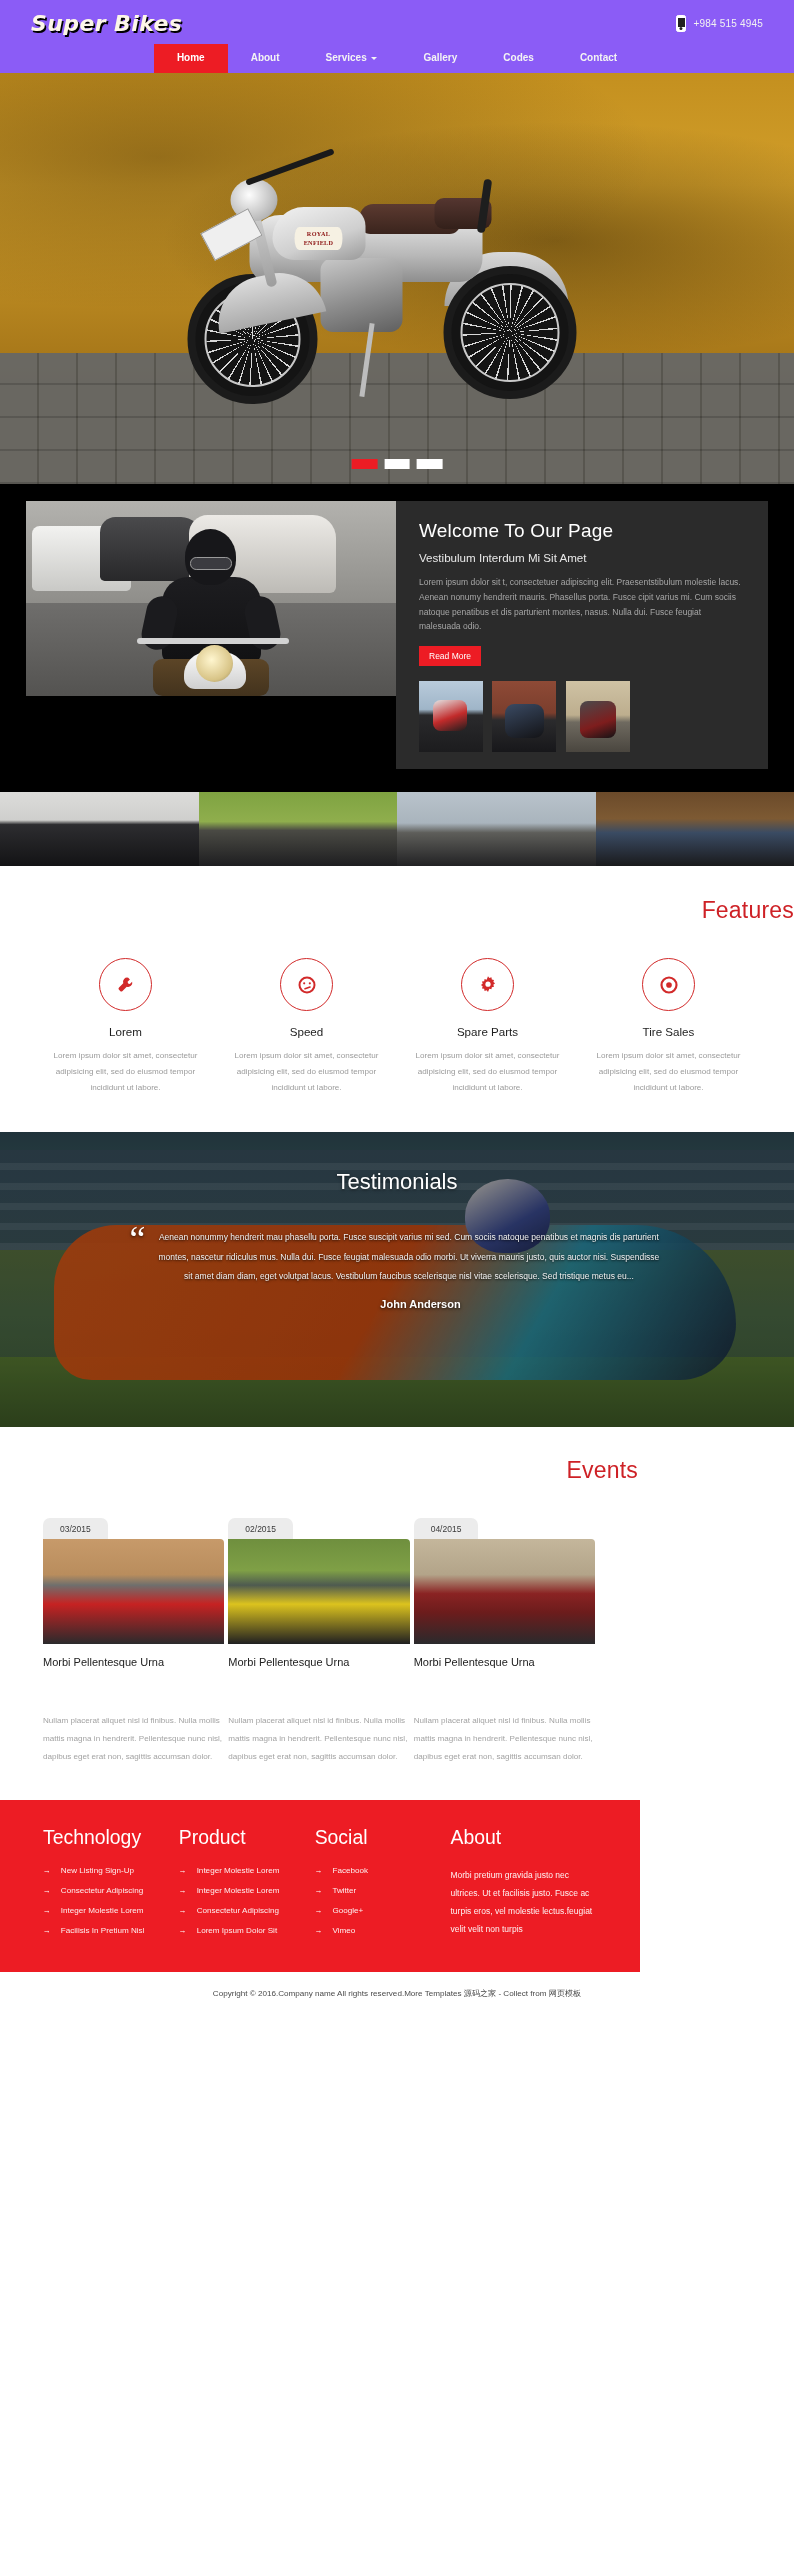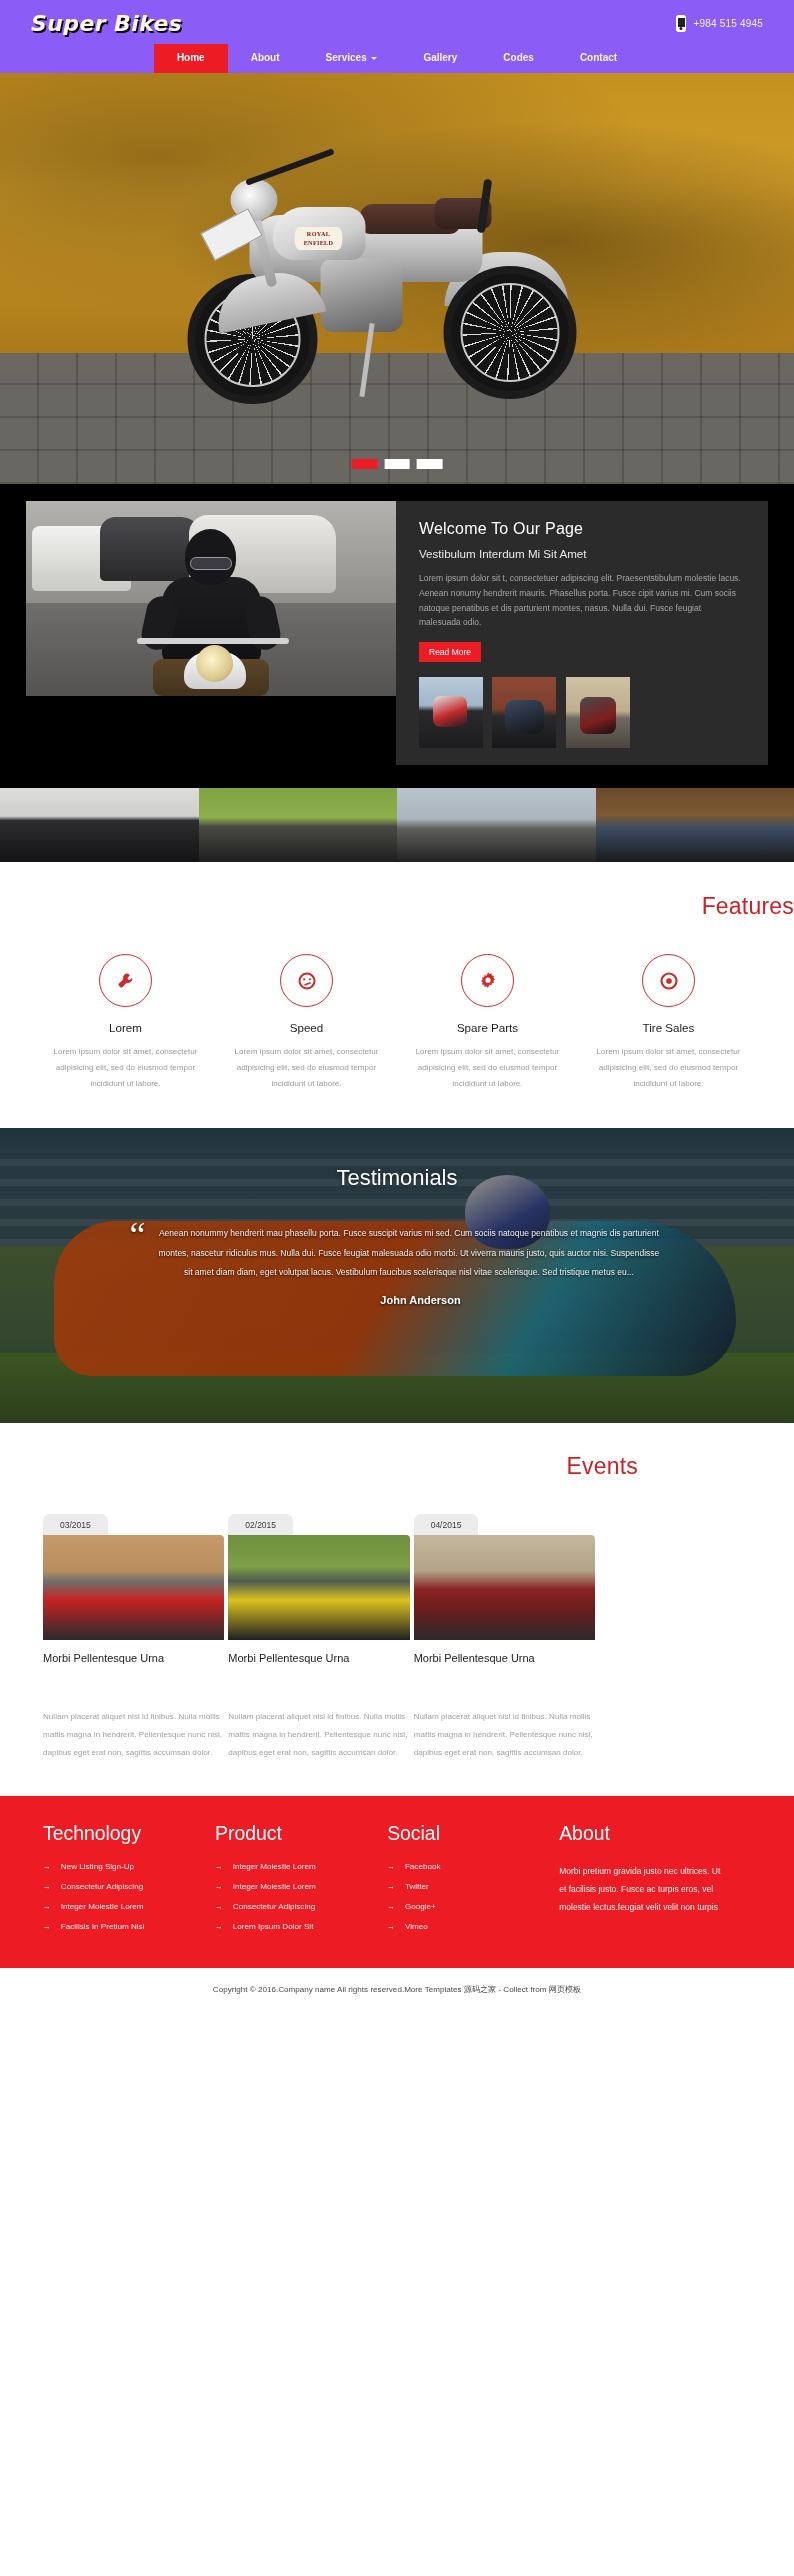--- a/index.html
+++ b/index.html
@@ -80,21 +80,21 @@
   .wp-goggle { position:absolute; left:48px; top:28px; width:42px; height:12.4px; border-radius:6.2px; background:#3b3b40; border:1.6px solid #9a9a9a; }
   .wp-torso { position:absolute; left:20px; top:48px; width:99px; height:87px; border-radius:26px 26px 11px 11px; background:linear-gradient(180deg,#1d1d20,#111113); }
   .wp-arm-l { position:absolute; left:1.6px; top:67px; width:31px; height:54px; border-radius:15.5px; background:#1b1b1e; transform:rotate(12deg); }
   .wp-arm-r { position:absolute; left:105px; top:67px; width:31px; height:54px; border-radius:15.5px; background:#1b1b1e; transform:rotate(-12deg); }
   .wp-bars { position:absolute; left:-4.7px; top:109px; width:152px; height:5.4px; border-radius:3.1px; background:#d3d3d3; }
   .wp-tank { position:absolute; left:42px; top:123px; width:62px; height:37px; border-radius:23px 23px 11px 11px; background:linear-gradient(180deg,#fafafa,#cfcfcf); }
   .wp-light { position:absolute; left:54px; top:116px; width:37px; height:37px; border-radius:50%; background:radial-gradient(circle at 42% 40%,#fff6cf,#d8c487 65%,#8e8058); }
   .wp-legs { position:absolute; left:11px; top:130px; width:116px; height:37px; background:linear-gradient(180deg,#5c4527,#43331d); border-radius:9.3px; }
 
   .welcome-panel { flex:1; background:#2b2b2b; padding:18.6px 23px 17px 23px; }
-  .welcome-h1 { color:#fff; font-family:"Liberation Sans", sans-serif; font-weight:normal; font-size:16px; letter-spacing:0.2px; margin-bottom:9.3px; }
+  .welcome-h1 { color:#fff; font-family:"Liberation Sans", sans-serif; font-weight:normal; font-size:19px; letter-spacing:0.2px; margin-bottom:9.3px; }
   .welcome-h2 { color:#e9e9e9; font-size:11.6px; font-weight:normal; margin-bottom:11px; }
   .welcome-p { color:#a6a6a6; font-size:8.5px; line-height:14.7px; margin-bottom:12.4px; max-width:341px; }
   .readmore { display:inline-block; background:#ED1C24; color:#fff; font-size:8.5px; padding:4.7px 10px; text-decoration:none; border:none; cursor:pointer; }
   .welcome-thumbs { display:flex; gap:9.3px; margin-top:15.5px; }
   .wt { width:64px; height:71px; flex:none; }
   .wt1 { background:linear-gradient(180deg,#b9cbdb 0%,#9fb5c8 40%,#2a2a2c 48%,#1c1c1e 100%); position:relative; }
   .wt1::after { content:""; position:absolute; left:14px; top:18.6px; width:34px; height:31px; background:linear-gradient(160deg,#e4e4e4,#c22b2b 55%,#1e1e1e); border-radius:7.8px; }
   .wt2 { background:linear-gradient(180deg,#8e4a36 0%,#7b3e2d 45%,#2b2b2d 55%,#17171a 100%); position:relative; }
   .wt2::after { content:""; position:absolute; left:12.4px; top:23px; width:39px; height:34px; background:linear-gradient(160deg,#3a4a63,#131316); border-radius:9.3px; }
   .wt3 { background:linear-gradient(180deg,#cfc2a4 0%,#bdae8e 48%,#6f6a60 58%,#4a463f 100%); position:relative; }
@@ -143,21 +143,21 @@
   .ev-datewrap { display:flex; }
   .ev-date { background:#ececec; color:#3a3a3a; font-size:8.5px; padding:6.2px 17px 4.7px 17px; border-radius:7px 7px 0 0; }
   .ev-img { width:100%; height:105px; border-radius:0 3.9px 0 0; }
   .ev1 { background:linear-gradient(180deg,#c79a6a 0%,#b98d5d 34%,#6f6f6d 44%,#c62222 62%,#2a2a2c 100%); }
   .ev2 { background:linear-gradient(180deg,#6f8f3e 0%,#7fa046 30%,#4e5a50 44%,#dcc31e 62%,#1f1f21 100%); }
   .ev3 { background:linear-gradient(180deg,#c4b69b 0%,#b3a489 34%,#8a2323 52%,#6c1c1c 70%,#2a2a2c 100%); }
   .ev-title { font-size:11px; color:#222; margin:12.4px 0 9.3px 0; font-weight:normal; }
   .ev-desc { font-size:8.1px; color:#a3a3a3; line-height:18px;margin-top:44px; }
 
   
-  .footer { background:#ED1C24; width:794px; padding:26px 43px 26px 43px; }
+  .footer { background:#ED1C24; width:640px; padding:26px 43px 26px 43px; }
   .footer-row { display:flex; gap:18.6px; }
   .fcol { flex:1; }
   .fcol.about { flex:1.25; }
   .fcol-title { color:#fff; font-size:19.4px; font-weight:normal; margin-bottom:17px; }
   .flink { display:flex; align-items:center; gap:10px; margin-bottom:11px; text-decoration:none; }
   .farrow { color:#fff; font-size:7.8px; line-height:1; }
   .flink-label { color:#fff; font-size:8.1px; opacity:.92; }
   .fabout { color:#fff; font-size:8.5px; line-height:18px; opacity:.94; max-width:167px; }
 
   .copy { background:#fff; width:794px; padding:12.4px 0; text-align:center; }

